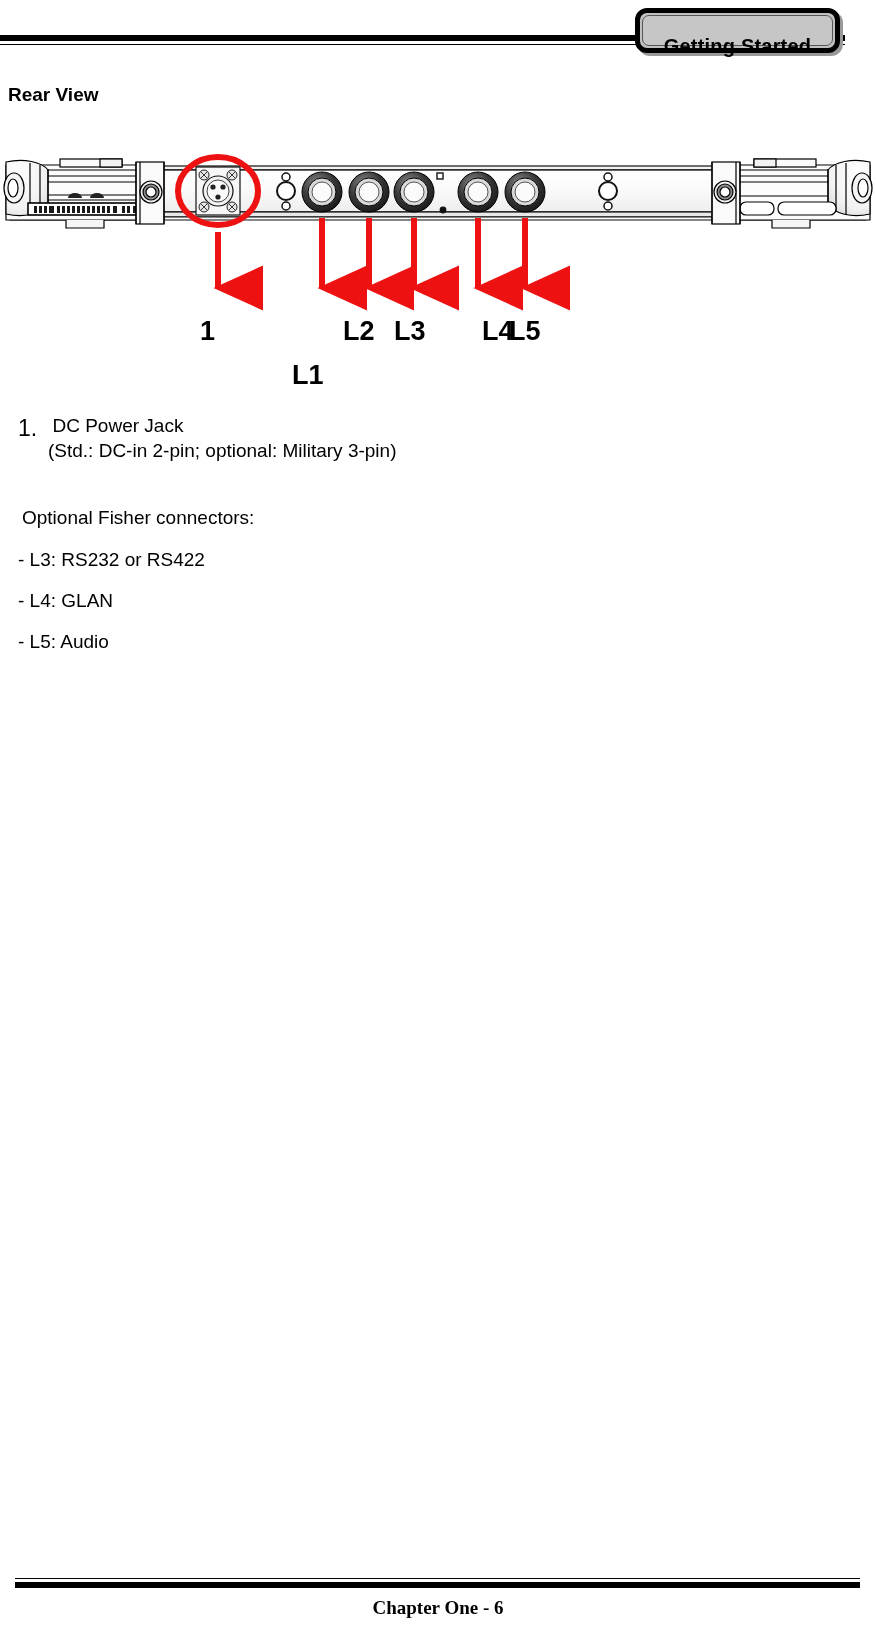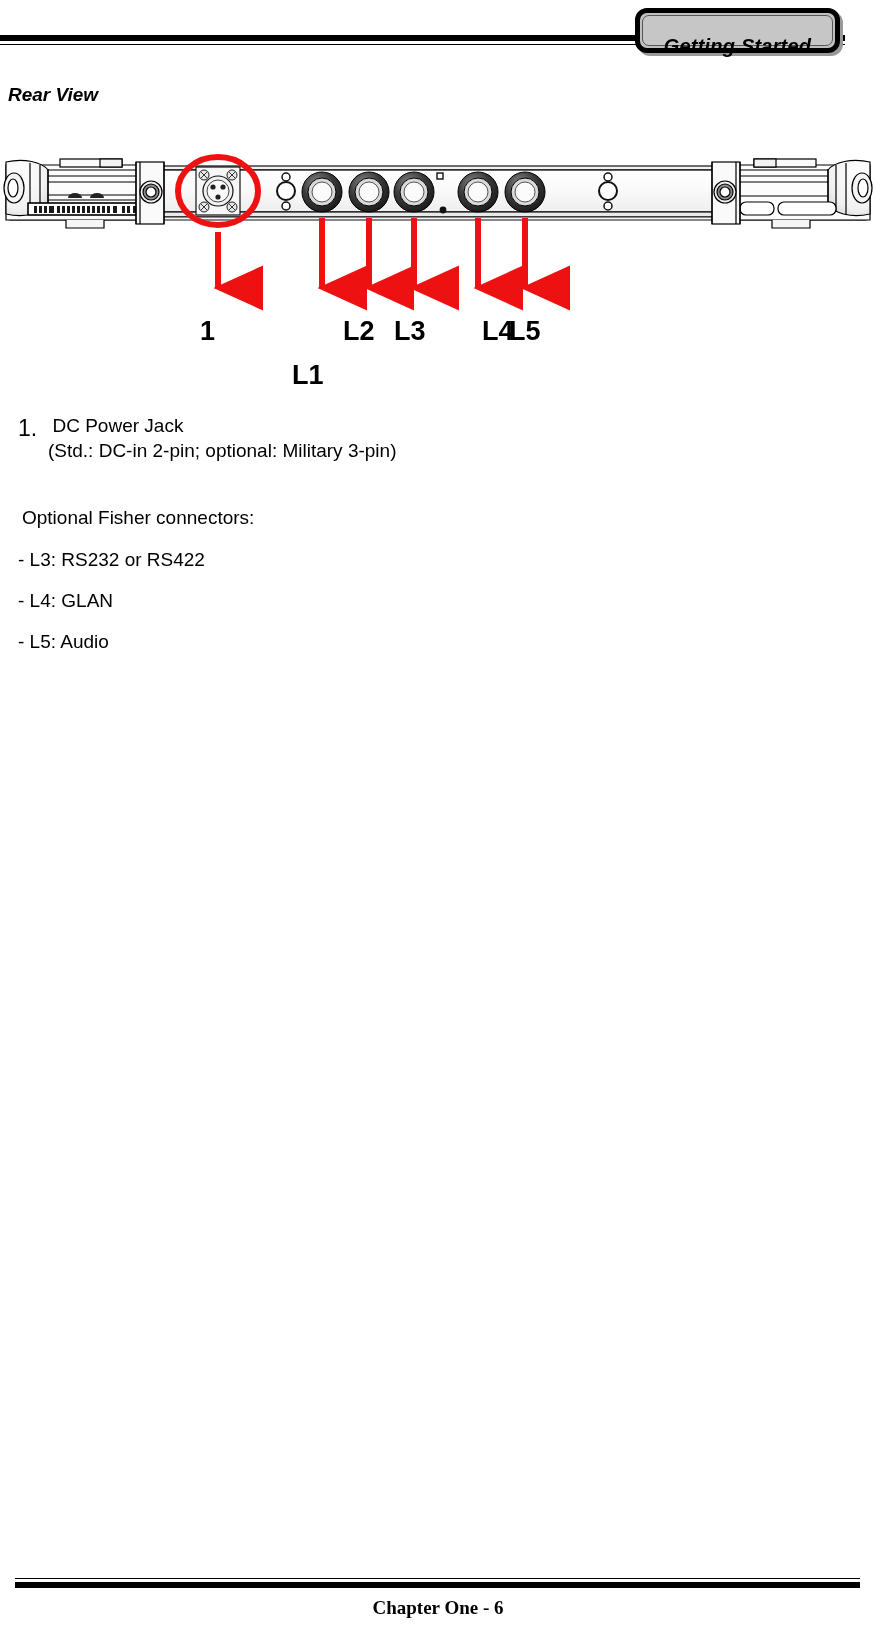--- a/index.html
+++ b/index.html
@@ -51,34 +51,32 @@
     border: 1px solid #555;
     border-radius: 7px;
     background: #c6c6c6;
     display: flex;
     align-items: center;
     justify-content: center;
   }
   #header-tab-label {
     font-size: 20px;
     font-weight: bold;
-    font-style: italic;
     letter-spacing: 0.2px;
     color: #000;
     white-space: nowrap;
     margin-top: 32px;
   }
 
   
   #section-title {
     position: absolute;
     left: 8px; top: 84px;
     font-size: 19px;
     font-weight: bold;
-    font-style: italic;
   }
 
   
   #figure {
     position: absolute;
     left: 0; top: 140px;
     width: 876px; height: 225px;
   }
   #figure svg { display: block; }
 

